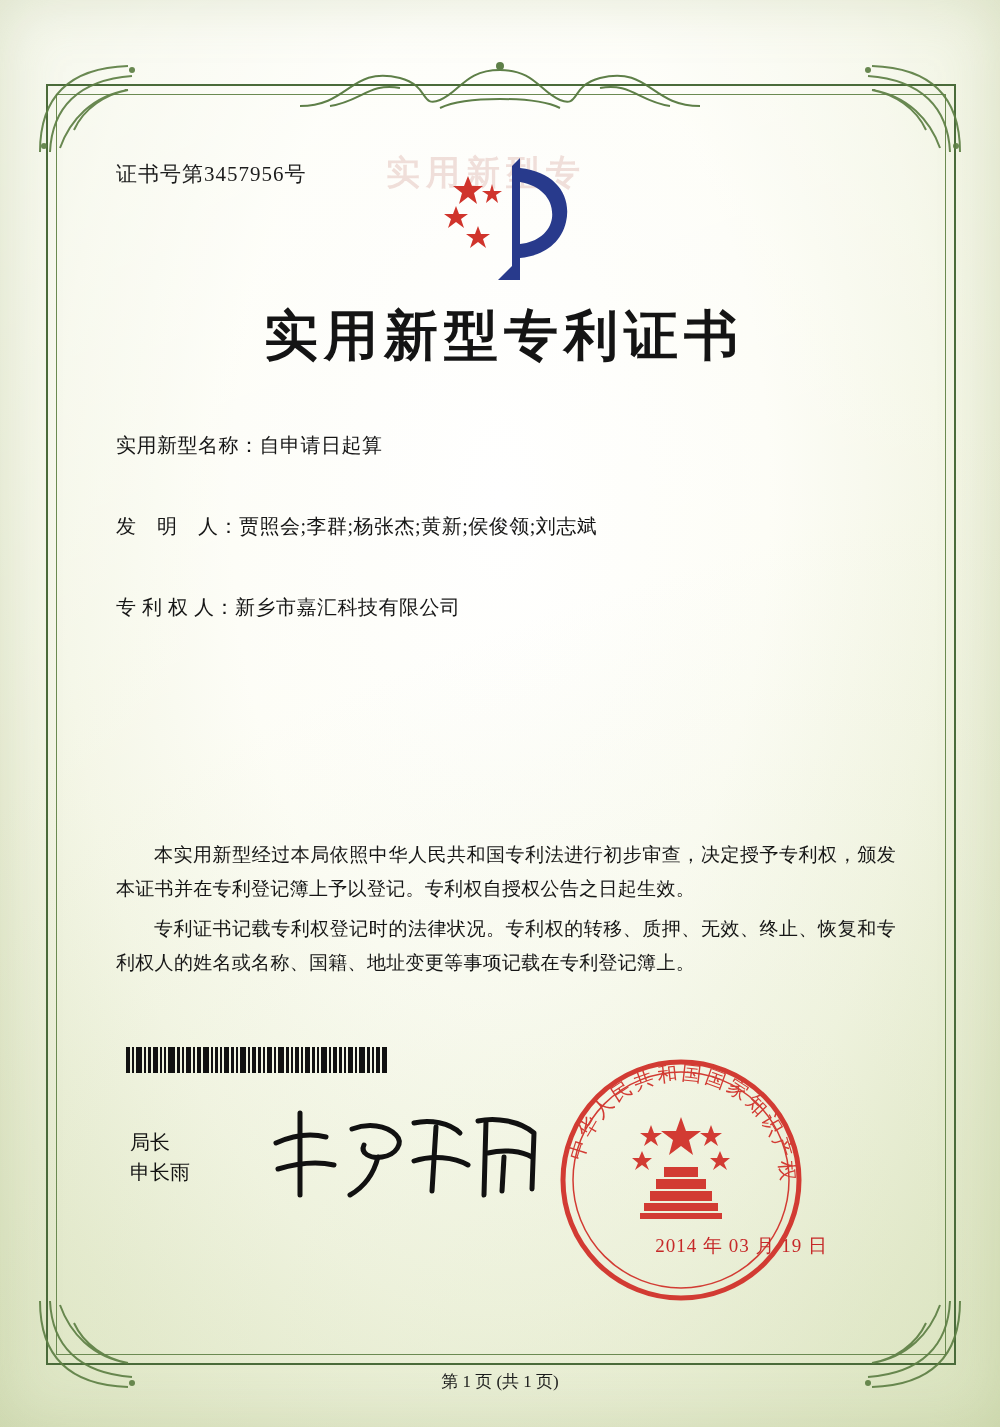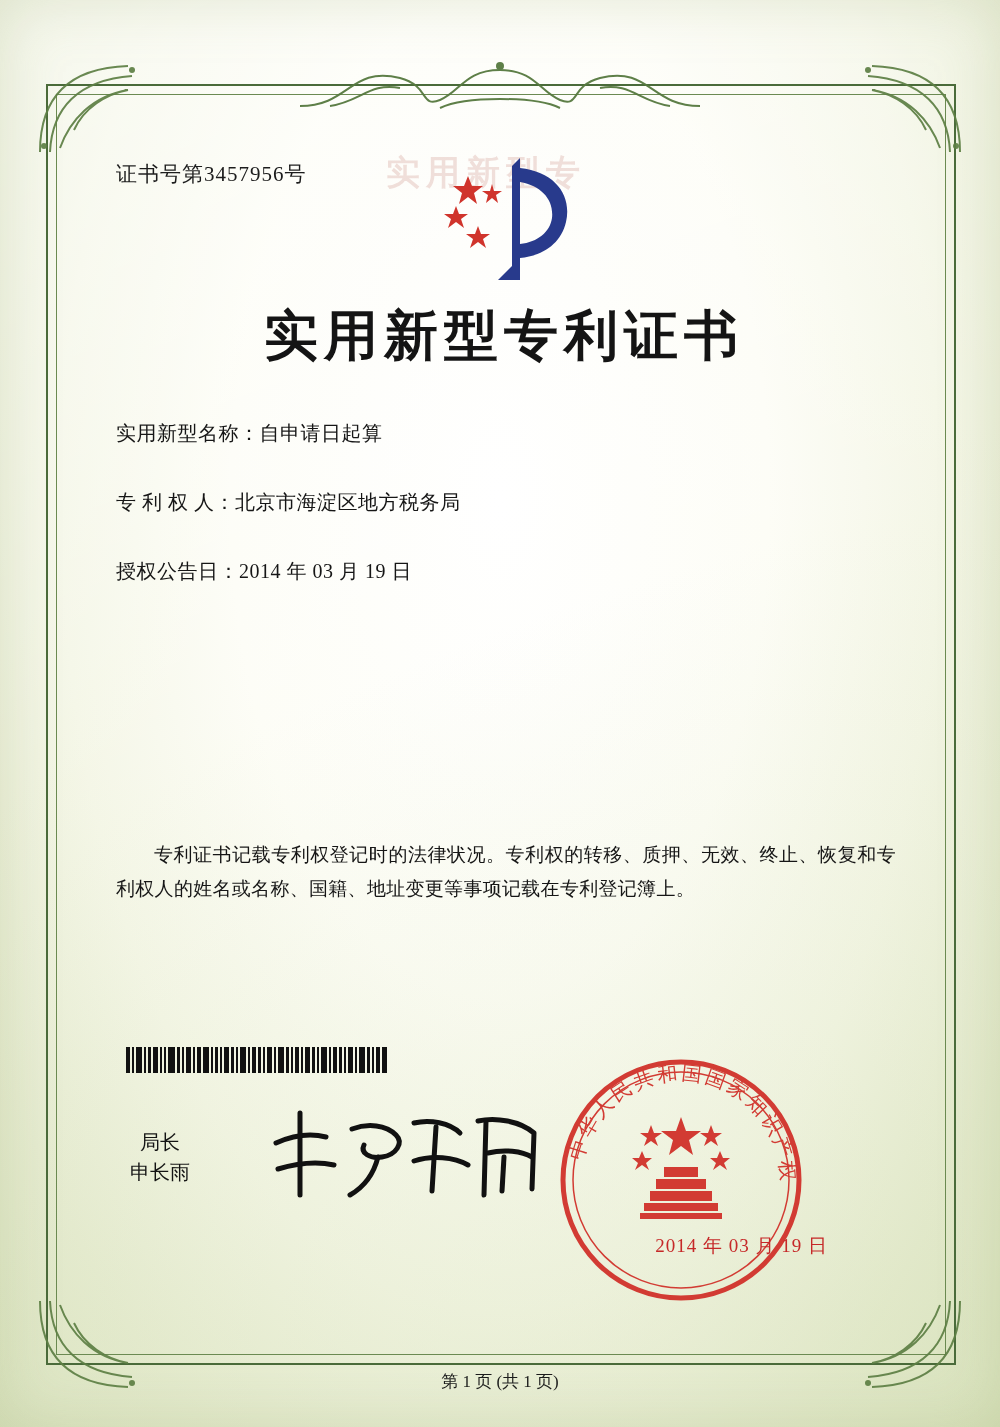--- a/index.html
+++ b/index.html
@@ -143,20 +143,21 @@
   }
   .field-row {
     font-size: 20px;
     color: #161616;
     margin-bottom: 42px;
     letter-spacing: 0.5px;
     white-space: nowrap;
   }
   .field-label {
     display: inline-block;
+    margin-top: 12px;
   }
   .field-value {
     display: inline-block;
   }
 
   .paragraphs {
     position: absolute;
     left: 30px;
     right: 20px;
     top: 718px;
@@ -171,21 +172,20 @@
     text-align: justify;
   }
 
   
   .bottom-band {
     position: absolute;
     left: 0;
     right: 0;
     bottom: 0;
     height: 300px;
-    text-align: center;
   }
   .barcode {
     position: absolute;
     left: 40px;
     top: 10px;
     width: 270px;
     height: 26px;
     display: flex;
     align-items: stretch;
   }
@@ -315,28 +315,29 @@
     </div>
 
 
     <div class="main-title">实用新型专利证书</div>
 
     <div class="fields">
       <div class="field-row">
         <span class="field-label">实用新型名称：</span><span class="field-value">自申请日起算</span>
       </div>
       <div class="field-row">
-        <span class="field-label">专 利 权 人：</span><span class="field-value">北京市海淀区地方税务局</span>
+        <span class="field-label">发　明　人：</span><span class="field-value">贾照会;李群;杨张杰;黄新;侯俊领;刘志斌</span>
       </div>
       <div class="field-row">
-        <span class="field-label">授权公告日：</span><span class="field-value">2014 年 03 月 19 日</span>
+        <span class="field-label">专 利 权 人：</span><span class="field-value">新乡市嘉汇科技有限公司</span>
       </div>
     </div>
 
     <div class="paragraphs">
+      <p>本实用新型经过本局依照中华人民共和国专利法进行初步审查，决定授予专利权，颁发本证书并在专利登记簿上予以登记。专利权自授权公告之日起生效。</p>
       <p>专利证书记载专利权登记时的法律状况。专利权的转移、质押、无效、终止、恢复和专利权人的姓名或名称、国籍、地址变更等事项记载在专利登记簿上。</p>
     </div>
 
     <div class="bottom-band">
       <div class="barcode">
         <i style="width:4px"></i>
           <i style="width:2px"></i>
           <i style="width:6px"></i>
           <i style="width:2px"></i>
         <i style="width:3px"></i>

